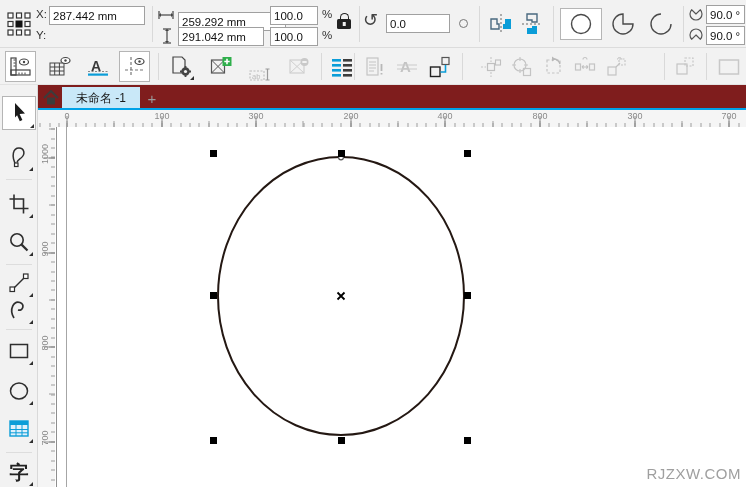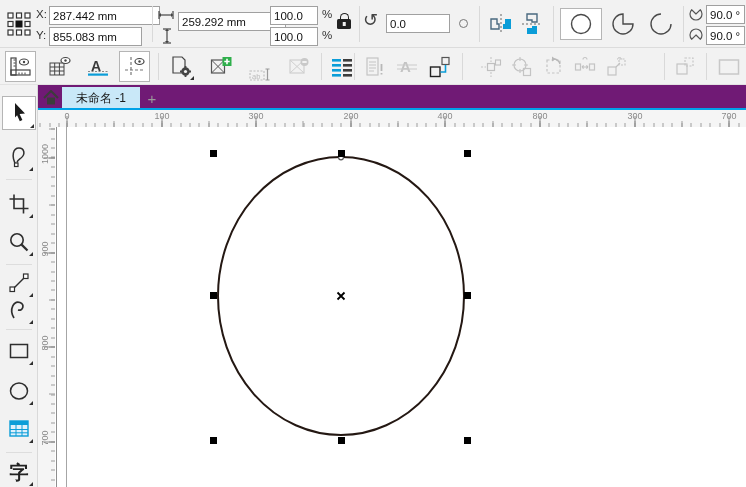--- a/index.html
+++ b/index.html
@@ -45,43 +45,43 @@
             <rect x="18" y="9.5" width="5" height="5"></rect>
           <rect x="1" y="18" width="5" height="5"></rect>
             <rect x="9.5" y="18" width="5" height="5"></rect>
             <rect x="18" y="18" width="5" height="5"></rect>
         </g>
         <rect x="8.5" y="8.5" width="7" height="7" fill="#111"></rect>
       </svg>
     </div>
 
     <span class="lbl" style="left:36px;top:8px">X:</span>
-    <input class="fld" style="left: 49px; top: 6px; width: 111px;" value="287.442 mm">
+    <input class="fld" style="left: 49px; top: 6px; width: 96px;" value="287.442 mm">
     <span class="lbl" style="left:36px;top:29px">Y:</span>
-    <input class="fld" style="left: 49px; top: 27px; width: 93px;" value="855.083 mm">
 
     <div class="sep" style="left:152px;top:6px;height:36px"></div>
 
     <svg class="abs" style="left:158px;top:10px" width="16" height="10" viewBox="0 0 16 10">
       <g stroke="#444" stroke-width="1.2" fill="none">
           <line x1="1" y1="1" x2="1" y2="9"></line>
           <line x1="15" y1="1" x2="15" y2="9"></line>
           <line x1="1" y1="5" x2="15" y2="5"></line>
         </g>
       <path d="M3,2.5 L3,7.5 L1.5,5 Z M13,2.5 L13,7.5 L14.5,5 Z" fill="#444"></path>
     </svg>
     <svg class="abs" style="left:162px;top:28px" width="10" height="16" viewBox="0 0 10 16">
       <g stroke="#444" stroke-width="1.2" fill="none">
           <line x1="1" y1="1" x2="9" y2="1"></line>
           <line x1="1" y1="15" x2="9" y2="15"></line>
           <line x1="5" y1="1" x2="5" y2="15"></line>
         </g>
       <path d="M2.5,3 L7.5,3 L5,1.5 Z M2.5,13 L7.5,13 L5,14.5 Z" fill="#444"></path>
     </svg>
     <input class="fld" style="left: 178px; top: 12px; width: 108px;" value="259.292 mm">
+    <input class="fld" style="left: 178px; top: 27px; width: 86px;" value="291.042 mm">
 
     <input class="fld" style="left: 270px; top: 6px; width: 48px;" value="100.0">
     <input class="fld" style="left: 270px; top: 27px; width: 48px;" value="100.0">
     <span class="lbl" style="left:322px;top:8px">%</span>
     <span class="lbl" style="left:322px;top:29px">%</span>
 
     <div class="abs" style="left:336px;top:13px;width:16px;height:22px">
       <div style="width:9px;height:7px;border:1.8px solid #222;border-bottom:none;border-radius:5px 5px 0 0;margin:0 auto"></div>
       <div style="width:14px;height:10px;background:#222;border-radius:1.5px;margin:-1px auto 0;position:relative">
         <div style="position:absolute;left:50%;top:2.5px;width:2.5px;height:4.5px;background:#f2f2f2;transform:translateX(-50%)"></div>
@@ -306,21 +306,21 @@
 
     <div class="sep" style="left:706px;top:5px;height:27px"></div>
 
     <div class="btn" style="left:714px;top:3px;width:30px;height:31px">
       <svg width="22" height="22" viewBox="0 0 22 22">
         <rect x="1.5" y="4" width="19" height="14" fill="none" stroke="#c8c8c8" stroke-width="1.5"></rect>
       </svg>
     </div>
   </div>
 
-  <div class="abs" style="left:38px;top:85px;width:708px;height:25px;background:#701a75">
+  <div class="abs" style="left:38px;top:85px;width:708px;height:25px;background:#7f1d1d">
     <div class="btn" style="left:3px;top:2px;width:20px;height:21px">
       <svg width="16" height="15" viewBox="0 0 16 15">
         <path d="M1,8 L8,1 L15,8" fill="none" stroke="#3c3c3c" stroke-width="2"></path>
         <rect x="4" y="7.5" width="8" height="7" fill="#3c3c3c"></rect>
       </svg>
     </div>
     <div class="abs" style="left:24px;top:2px;width:78px;height:23px;background:#c9e8f8;display:flex;align-items:center;justify-content:center">
       <span style="font-size:12px;color:#1a1a1a">未命名 -1</span>
     </div>
     <div class="btn" style="left:105px;top:4px;width:18px;height:18px">
@@ -460,14 +460,15 @@
 
   <div class="handle" style="left:210px;top:150px"></div>
   <div class="handle" style="left:338px;top:150px"></div>
   <div class="handle" style="left:464px;top:150px"></div>
   <div class="handle" style="left:210px;top:292px"></div>
   <div class="handle" style="left:464px;top:292px"></div>
   <div class="handle" style="left:210px;top:437px"></div>
   <div class="handle" style="left:338px;top:437px"></div>
   <div class="handle" style="left:464px;top:437px"></div>
 
+  <span class="abs" style="right:5px;bottom:5px;font-size:15px;color:#9f9f9f;letter-spacing:0.5px">RJZXW.COM</span>
 
 </div>
 
 </body></html>

